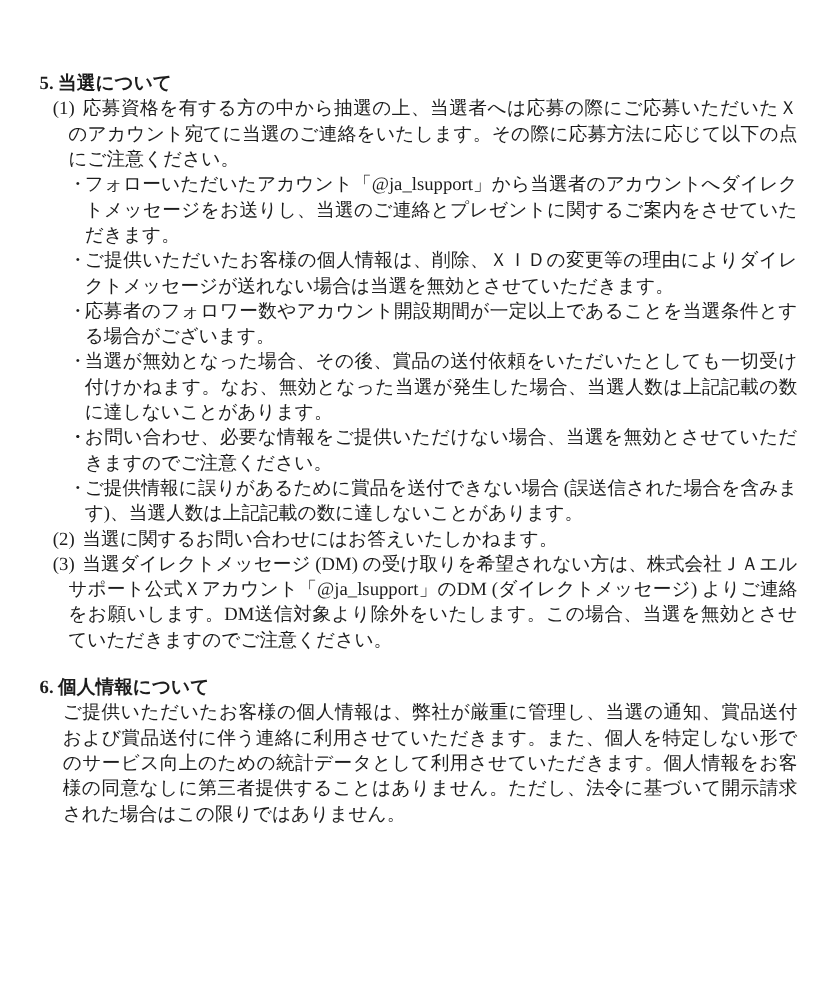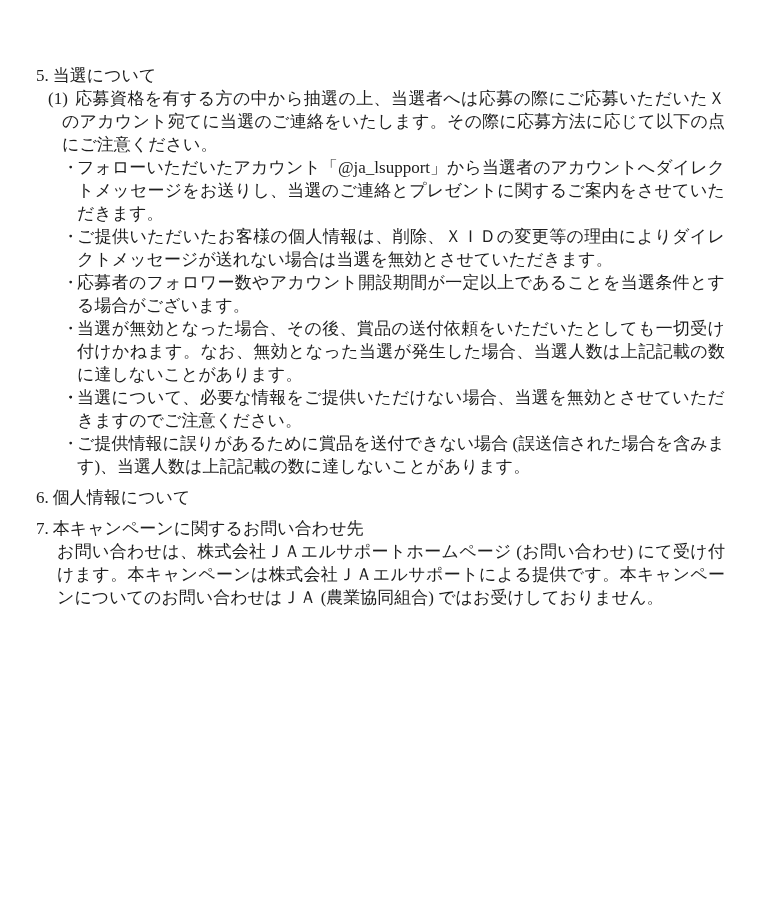--- a/index.html
+++ b/index.html
@@ -10,22 +10,22 @@
     font-family: "Liberation Serif", "DejaVu Serif", serif;
   }
   .page {
     width: 763px;
     height: 912px;
     padding: 64px 0 0 36px;
     font-size: 17px;
     line-height: 23px;
     color: #1d1d1d;
   }
-  .section + .section { margin-top: 8px; }
-  .section-heading { white-space: nowrap; }
+  .section + .section { margin-top: 20px; }
+  .section-heading { white-space: nowrap; font-weight: bold; }
   .sec-num { display: inline-block; margin-right: 4px; }
   .section-body {
     margin-left: 21px;
     width: 668px;
     text-align: justify;
     text-justify: inter-ideograph;
   }
   .item {
     margin-left: 26px;
     width: 663px;
@@ -54,25 +54,24 @@
   <div>
       <div class="section">
         <div class="section-heading"><span class="sec-num">5.</span><span class="sec-title">当選について</span></div>
         <div class="item"><span class="item-label">(1)</span><span class="item-text">応募資格を有する方の中から抽選の上、当選者へは応募の際にご応募いただいたＸのアカウント宛てに当選のご連絡をいたします。その際に応募方法に応じて以下の点にご注意ください。</span></div>
         <div class="bullets">
           <div class="bullet"><span class="bmark">・</span><span class="btext">フォローいただいたアカウント「@ja_lsupport」から当選者のアカウントへダイレクトメッセージをお送りし、当選のご連絡とプレゼントに関するご案内をさせていただきます。</span></div>
           <div class="bullet"><span class="bmark">・</span><span class="btext">ご提供いただいたお客様の個人情報は、削除、ＸＩＤの変更等の理由によりダイレクトメッセージが送れない場合は当選を無効とさせていただきます。</span></div>
           <div class="bullet"><span class="bmark">・</span><span class="btext">応募者のフォロワー数やアカウント開設期間が一定以上であることを当選条件とする場合がございます。</span></div>
           <div class="bullet"><span class="bmark">・</span><span class="btext">当選が無効となった場合、その後、賞品の送付依頼をいただいたとしても一切受け付けかねます。なお、無効となった当選が発生した場合、当選人数は上記記載の数に達しないことがあります。</span></div>
           <div class="bullet"><span class="bmark">・</span></div>
-          <div class="bullet"><span class="bmark">・</span><span class="btext">当選について、必要な情報をご提供いただけない場合、当選を無効とさせていただきますのでご注意ください。</span></div>
+          <div class="bullet"><span class="bmark">・</span><span class="btext">お問い合わせ、必要な情報をご提供いただけない場合、当選を無効とさせていただきますのでご注意ください。</span></div>
           <div class="bullet"><span class="bmark">・</span><span class="btext">ご提供情報に誤りがあるために賞品を送付できない場合 (誤送信された場合を含みます)、当選人数は上記記載の数に達しないことがあります。</span></div>
         </div>
+        <div class="item"><span class="item-label">(2)</span><span class="item-text">当選に関するお問い合わせにはお答えいたしかねます。</span></div>
+        <div class="item"><span class="item-label">(3)</span><span class="item-text">当選ダイレクトメッセージ (DM) の受け取りを希望されない方は、株式会社ＪＡエルサポート公式Ｘアカウント「@ja_lsupport」のDM (ダイレクトメッセージ) よりご連絡をお願いします。DM送信対象より除外をいたします。この場合、当選を無効とさせていただきますのでご注意ください。</span></div>
       </div>
       <div class="section">
         <div class="section-heading"><span class="sec-num">6.</span><span class="sec-title">個人情報について</span></div>
-      </div>
-      <div class="section">
-        <div class="section-heading"><span class="sec-num">7.</span><span class="sec-title">本キャンペーンに関するお問い合わせ先</span></div>
-        <div class="section-body">お問い合わせは、株式会社ＪＡエルサポートホームページ (お問い合わせ) にて受け付けます。本キャンペーンは株式会社ＪＡエルサポートによる提供です。本キャンペーンについてのお問い合わせはＪＡ (農業協同組合) ではお受けしておりません。</div>
+        <div class="section-body">ご提供いただいたお客様の個人情報は、弊社が厳重に管理し、当選の通知、賞品送付および賞品送付に伴う連絡に利用させていただきます。また、個人を特定しない形でのサービス向上のための統計データとして利用させていただきます。個人情報をお客様の同意なしに第三者提供することはありません。ただし、法令に基づいて開示請求された場合はこの限りではありません。</div>
       </div>
     </div>
 </div>
 
 </body></html>

